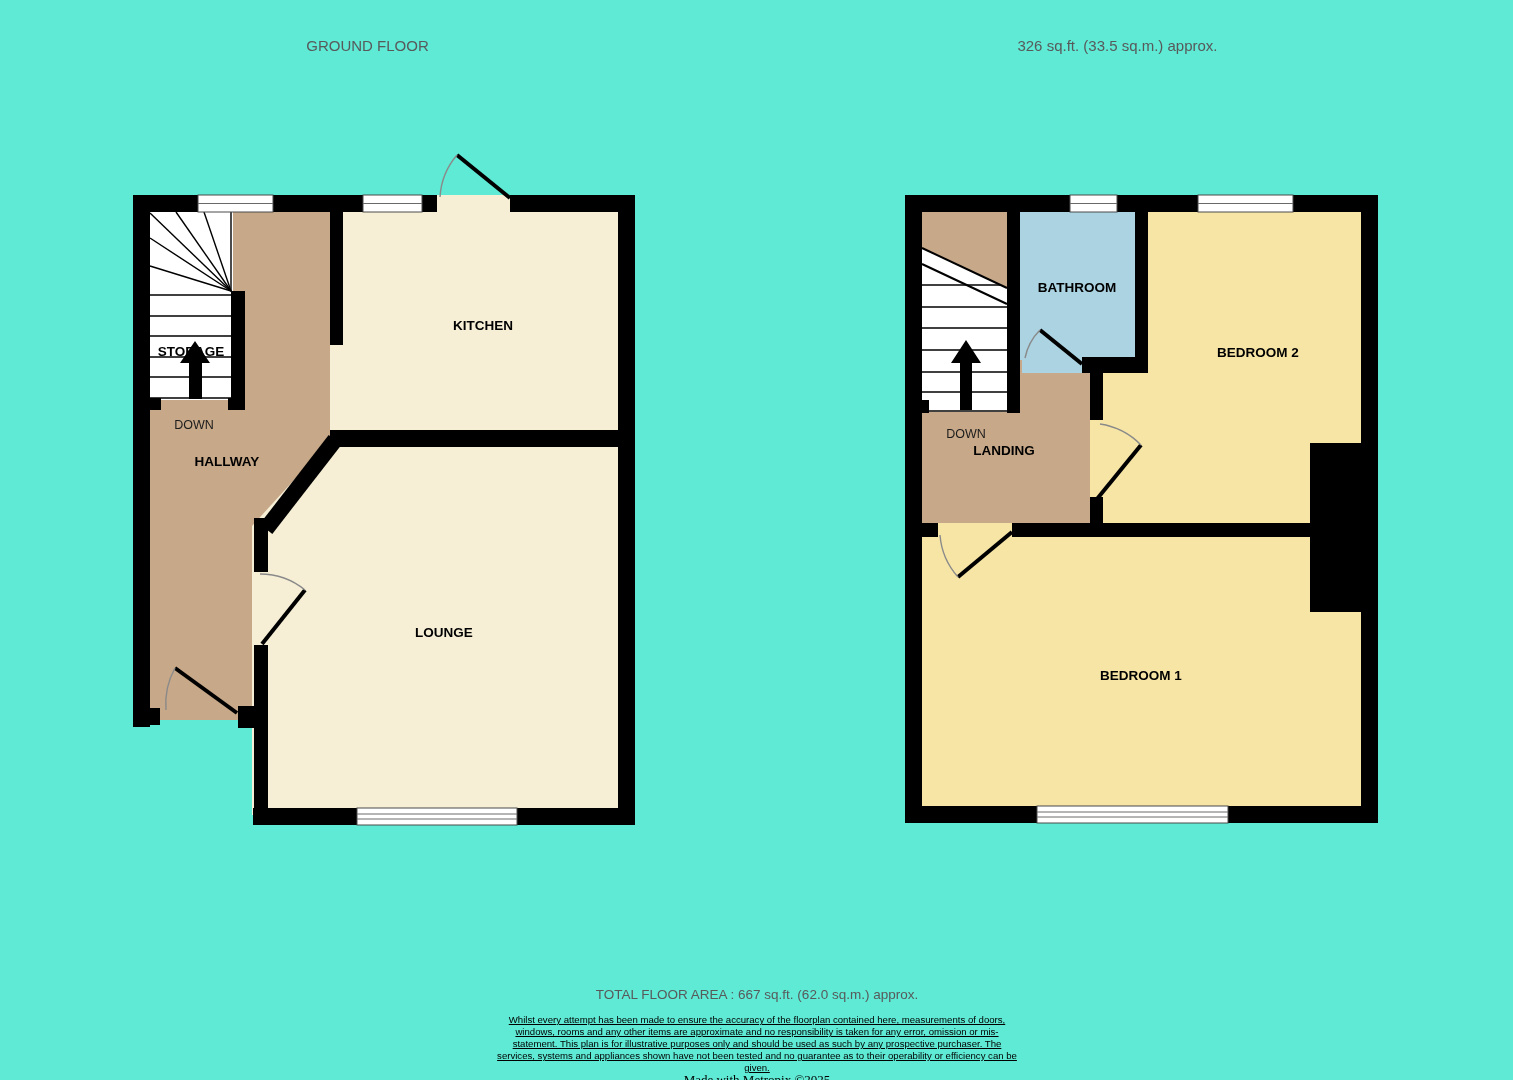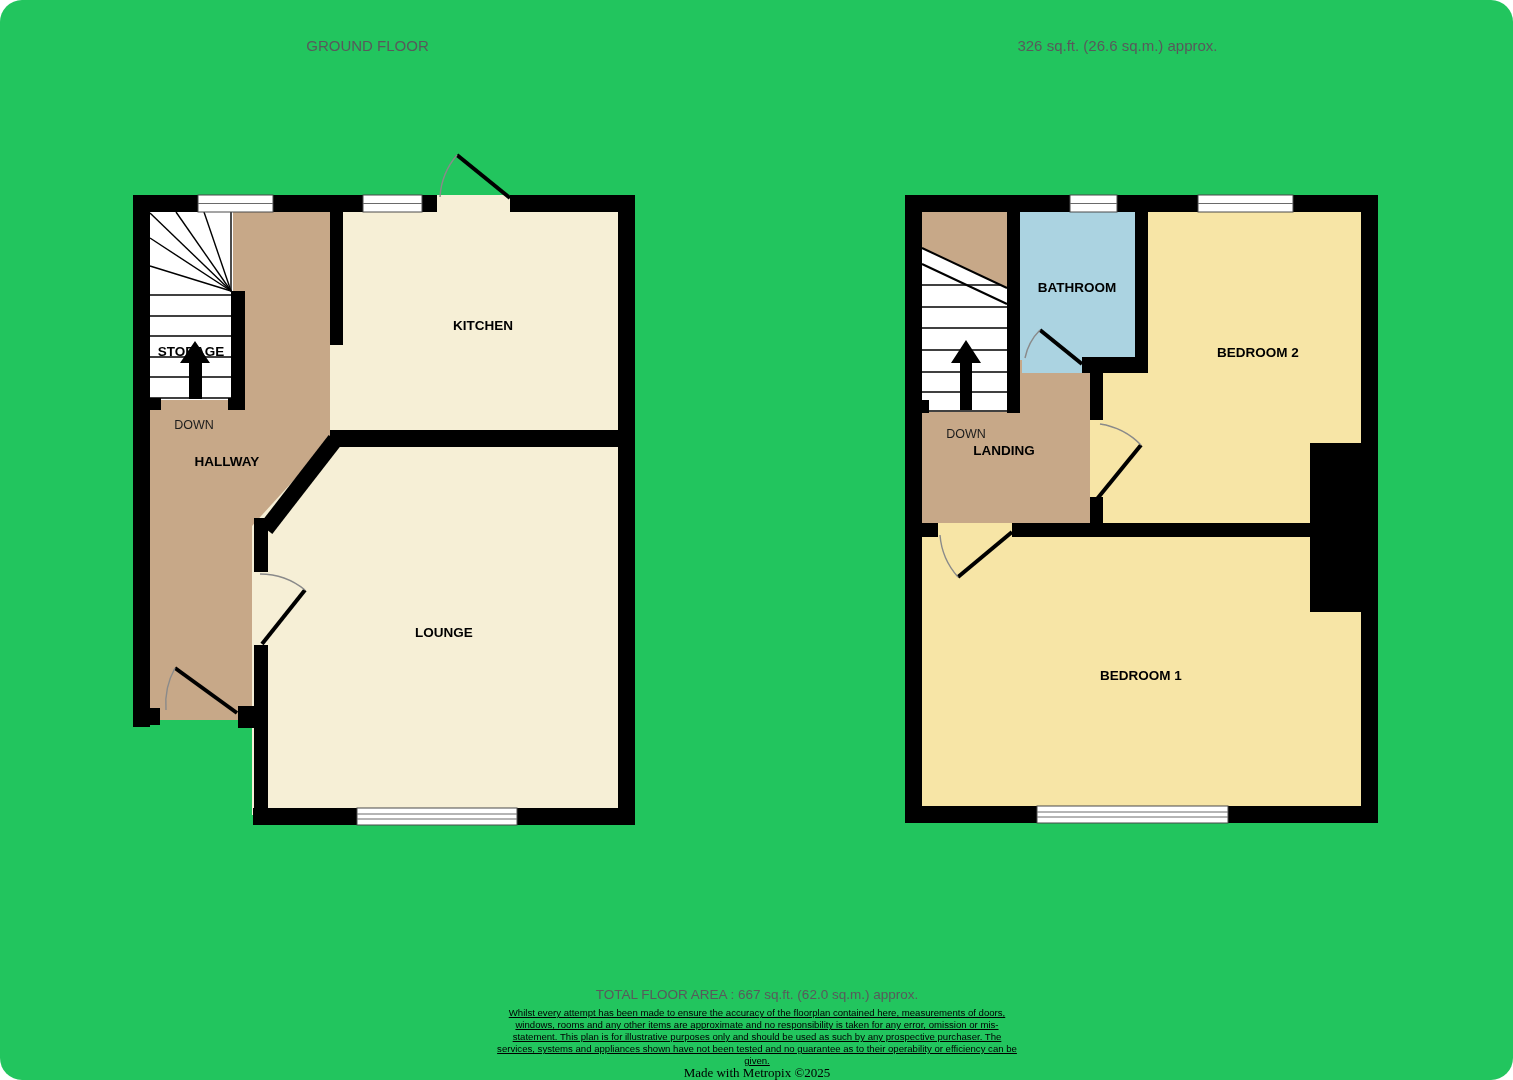--- a/index.html
+++ b/index.html
@@ -1,22 +1,21 @@
 <!DOCTYPE html>
 <html><head>
 <meta charset="utf-8">
 <style>
   html,body{margin:0;padding:0;background:#ffffff;}
   #canvas{
     position:relative;
     width:1513px;height:1080px;
-    background:#22c55e;
+    background:#5eead4;
     font-family:"Liberation Sans", sans-serif;
     overflow:hidden;
-    border-radius:22px;
   }
   .floor-header{
     position:absolute;
     text-align:center;
     color:#58595b;
     font-size:15px;
     line-height:17px;
   }
   #gf-header{left:110px;top:37px;width:515px;}
   #ff-header{left:860px;top:37px;width:515px;}
@@ -34,35 +33,35 @@
   .winline{stroke:#6a6a6a;stroke-width:1;}
   .leaf{stroke:#000000;stroke-width:4;}
   .swing{stroke:#8a8a8a;stroke-width:1.4;fill:none;}
   .arrow{fill:#000000;}
   .roomlabel{font-family:"Liberation Sans",sans-serif;font-weight:bold;font-size:13.5px;fill:#000000;text-anchor:middle;}
   .downlabel{font-family:"Liberation Sans",sans-serif;font-size:12.5px;fill:#1c1c1c;text-anchor:middle;}
   #footer{
     position:absolute;left:497px;top:986px;width:520px;
     text-align:center;
   }
-  #footer .total{color:#58595b;font-size:13.5px;line-height:17px;margin-bottom:4px;}
+  #footer .total{color:#58595b;font-size:13.5px;line-height:17px;margin-bottom:11px;}
   #footer .disclaimer{color:#000000;font-size:9.6px;line-height:12px;text-decoration:underline;}
   #footer .credit{color:#000000;font-size:13px;line-height:12px;font-family:Liberation Serif, serif;}
 </style>
 </head>
 <body>
 
 <div id="canvas">
 
   <div class="floor-header" id="gf-header">
     <div>GROUND FLOOR</div>
   </div>
 
   <div class="floor-header" id="ff-header">
-    <div>326 sq.ft. (26.6 sq.m.) approx.</div>
+    <div>326 sq.ft. (33.5 sq.m.) approx.</div>
   </div>
 
   <svg id="plan-svg" width="1513" height="1080" viewBox="0 0 1513 1080">
 
     <g>
 
       <g>
         <rect class="room-tan" x="150" y="212" width="186" height="508"></rect>
         <rect class="room-cream" x="330" y="212" width="295" height="228"></rect>
         <polygon class="room-cream" points="334,436 625,436 625,815 252,815 252,526"></polygon>

